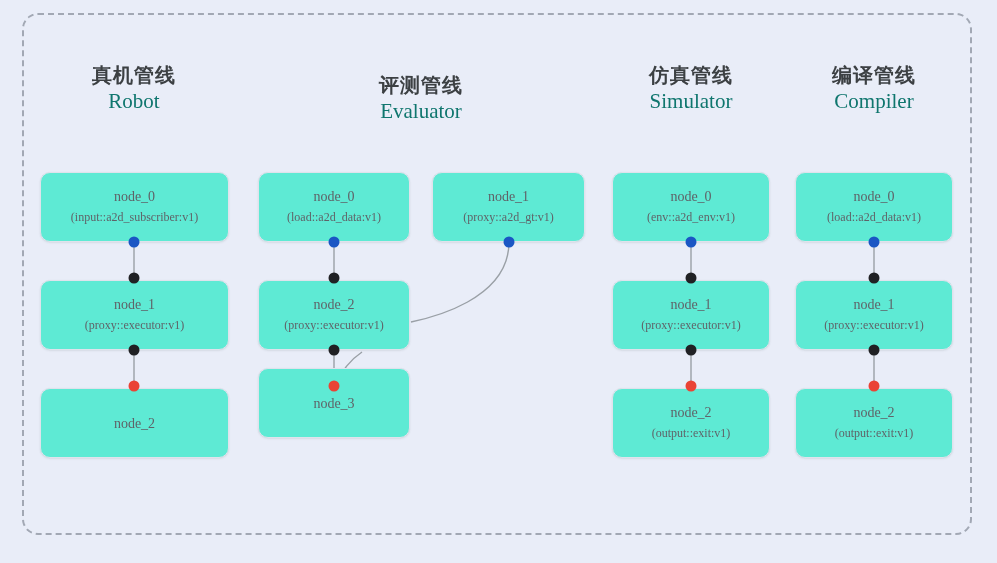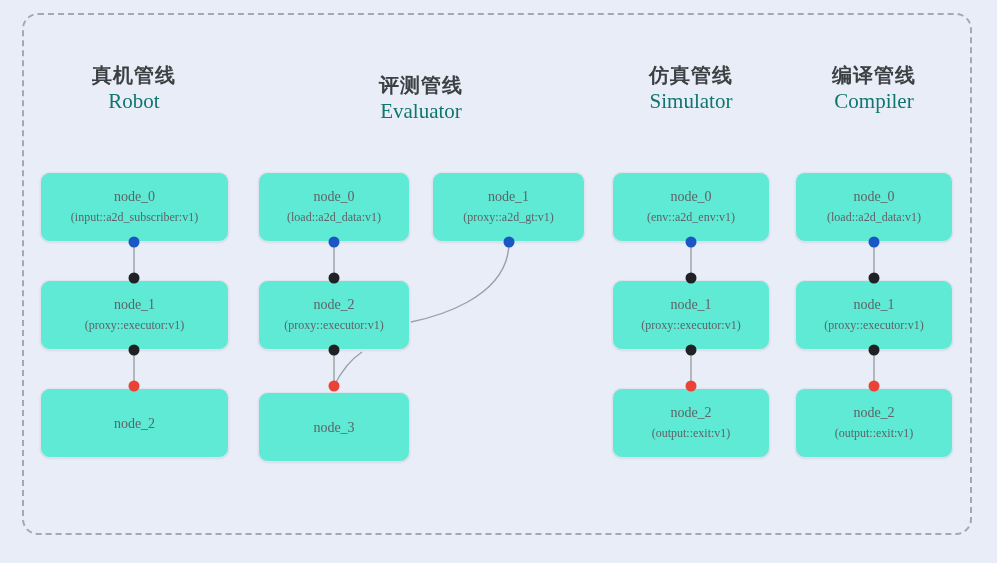--- a/index.html
+++ b/index.html
@@ -191,21 +191,21 @@
   <div class="port port-out" style="left:509px; top:242px;"></div>
 
   <div class="port port-in" style="left:334px; top:278px;"></div>
   <div class="node" style="left:258px; top:280px; width:152px; height:70px;">
     <div class="node-id">node_2</div>
     <div class="node-kind">(proxy::executor:v1)</div>
   </div>
   <div class="port port-in" style="left:334px; top:350px;"></div>
 
   <div class="port port-term" style="left:334px; top:386px;"></div>
-  <div class="node" style="left:258px; top:392px; width:152px; height:70px;">
+  <div class="node" style="left:258px; top:368px; width:152px; height:70px;">
     <div class="node-id">node_3</div>
   </div>
 
   <div class="node" style="left:612px; top:172px; width:158px; height:70px;">
     <div class="node-id">node_0</div>
     <div class="node-kind">(env::a2d_env:v1)</div>
   </div>
   <div class="port port-out" style="left:691px; top:242px;"></div>
 
   <div class="port port-in" style="left:691px; top:278px;"></div>

